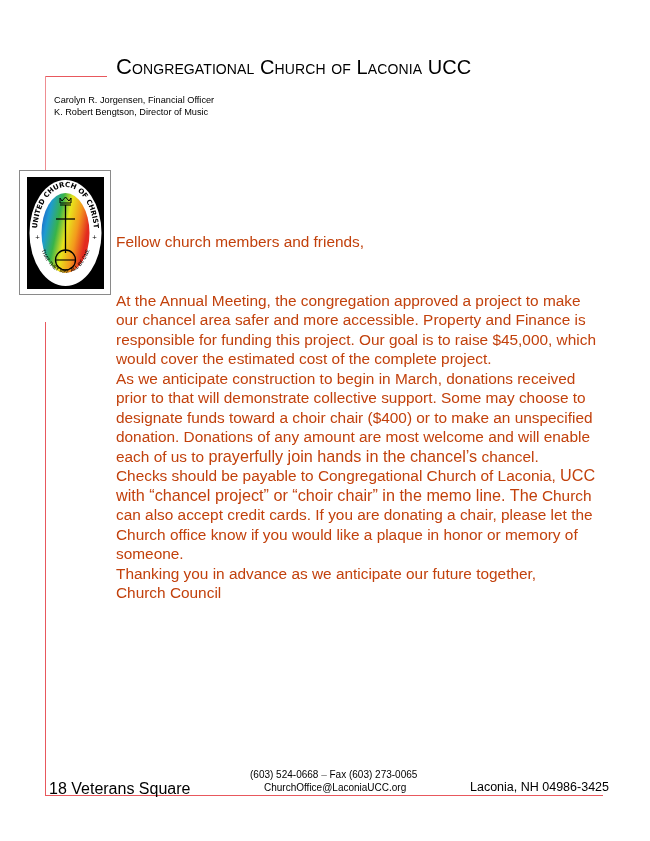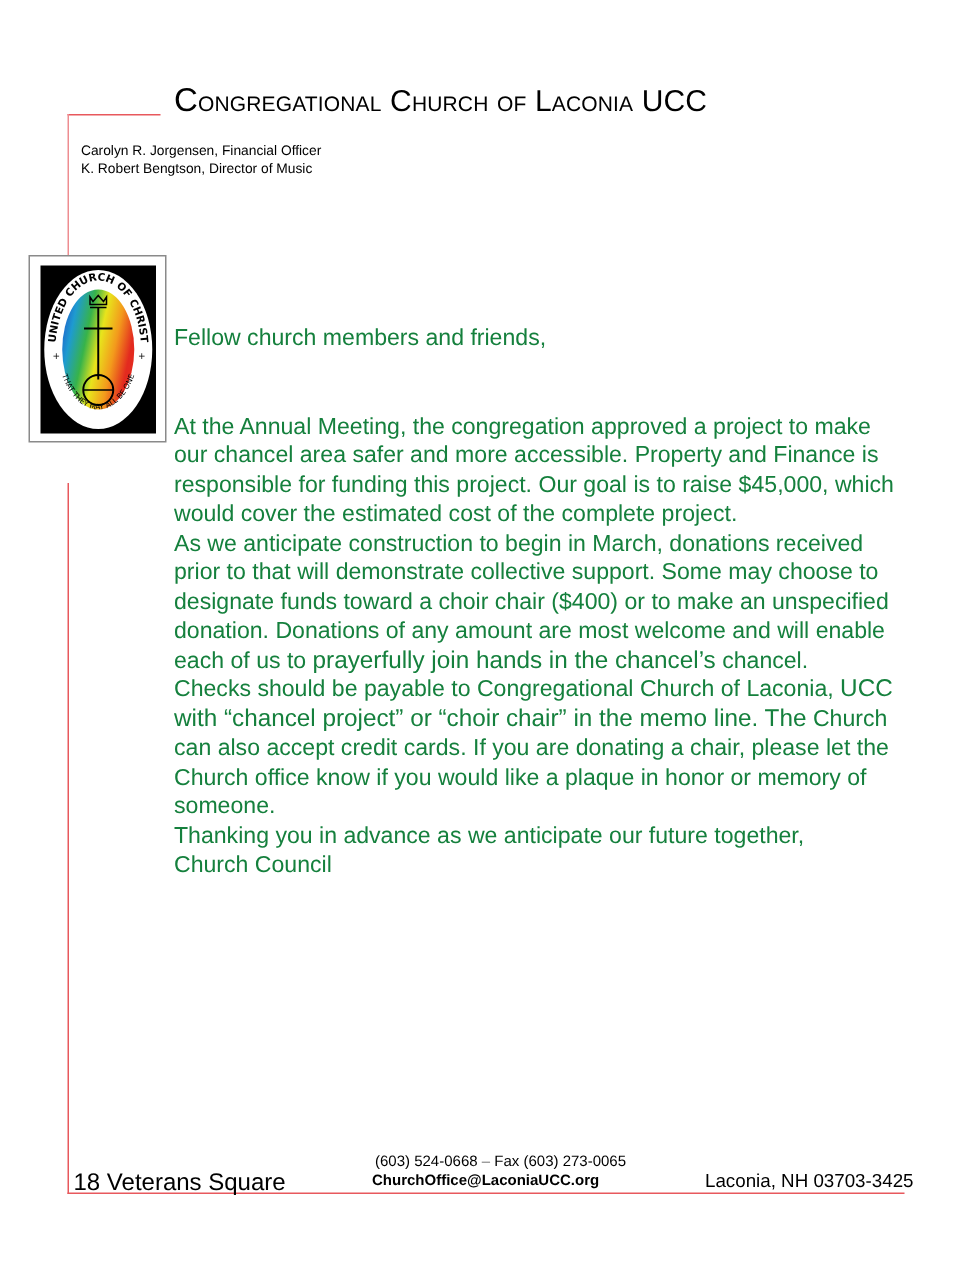--- a/index.html
+++ b/index.html
@@ -71,44 +71,43 @@
       position: absolute;
       left: 7px; top: 6px;
       width: 77px; height: 112px;
       background: #000000;
     }
     .logo-img svg { width: 100%; height: 100%; display: block; }
 
     
     .body-text {
       left: 116px;
-      top: 216px;
+      top: 232px;
       width: 490px;
       font-size: 15.4px;
       line-height: 19.5px;
-      color: #15803d;
+      color: #c2410c;
     }
     .body-text p { margin: 0; }
     .greeting { margin-bottom: 39px !important; }
     .serif {
       font-family: Liberation Sans, sans-serif;
       font-size: 16.2px;
     }
 
     
     .footer-left {
       left: 49px; top: 780px;
       font-size: 16px;
       white-space: nowrap;
     }
     .footer-center {
-      left: 248px; top: 782px;
+      left: 264px; top: 782px;
       font-size: 10px;
       white-space: nowrap;
-      font-weight: bold;
     }
     .footer-right {
       left: 470px; top: 780px;
       font-size: 12.5px;
       white-space: nowrap;
     }
     .footer-phone {
       left: 250px; top: 769px;
       font-size: 10px;
       white-space: nowrap;
@@ -173,14 +172,14 @@
   <p class="greeting">Fellow church members and friends,</p>
   <p>At the Annual Meeting, the congregation approved a project to make our chancel area safer and more accessible. Property and Finance is responsible for funding this project. Our goal is to raise $45,000, which would cover the estimated cost of the complete project.</p>
   <p><span>As we anticipate construction to begin in March, donations received prior to that will demonstrate collective support. Some may choose to designate funds toward a choir chair ($400) or to make an unspecified donation. Donations of any amount are most welcome and will enable each of us to </span><span class="serif">prayerfully join hands in the chancel’s</span><span> chancel.</span></p>
   <p><span>Checks should be payable to Congregational Church of Laconia, </span><span class="serif">UCC with “chancel project” or “choir chair” in the memo line. The</span><span> Church can also accept credit cards. If you are donating a chair, please let the Church office know if you would like a plaque in honor or memory of someone.</span></p>
   <p>Thanking you in advance as we anticipate our future together,</p>
   <p>Church Council</p>
 </div>
 
 <div class="abs footer-left">18 Veterans Square</div>
 <div class="abs footer-center">ChurchOffice@LaconiaUCC.org</div>
-<div class="abs footer-right">Laconia, NH  03703-3425</div>
+<div class="abs footer-right">Laconia, NH  04986-3425</div>
 <div class="abs footer-phone"><span>(603) 524-0668</span> <span class="dash">–</span> <span>Fax (603) 273-0065</span></div>
 
 </body></html>

